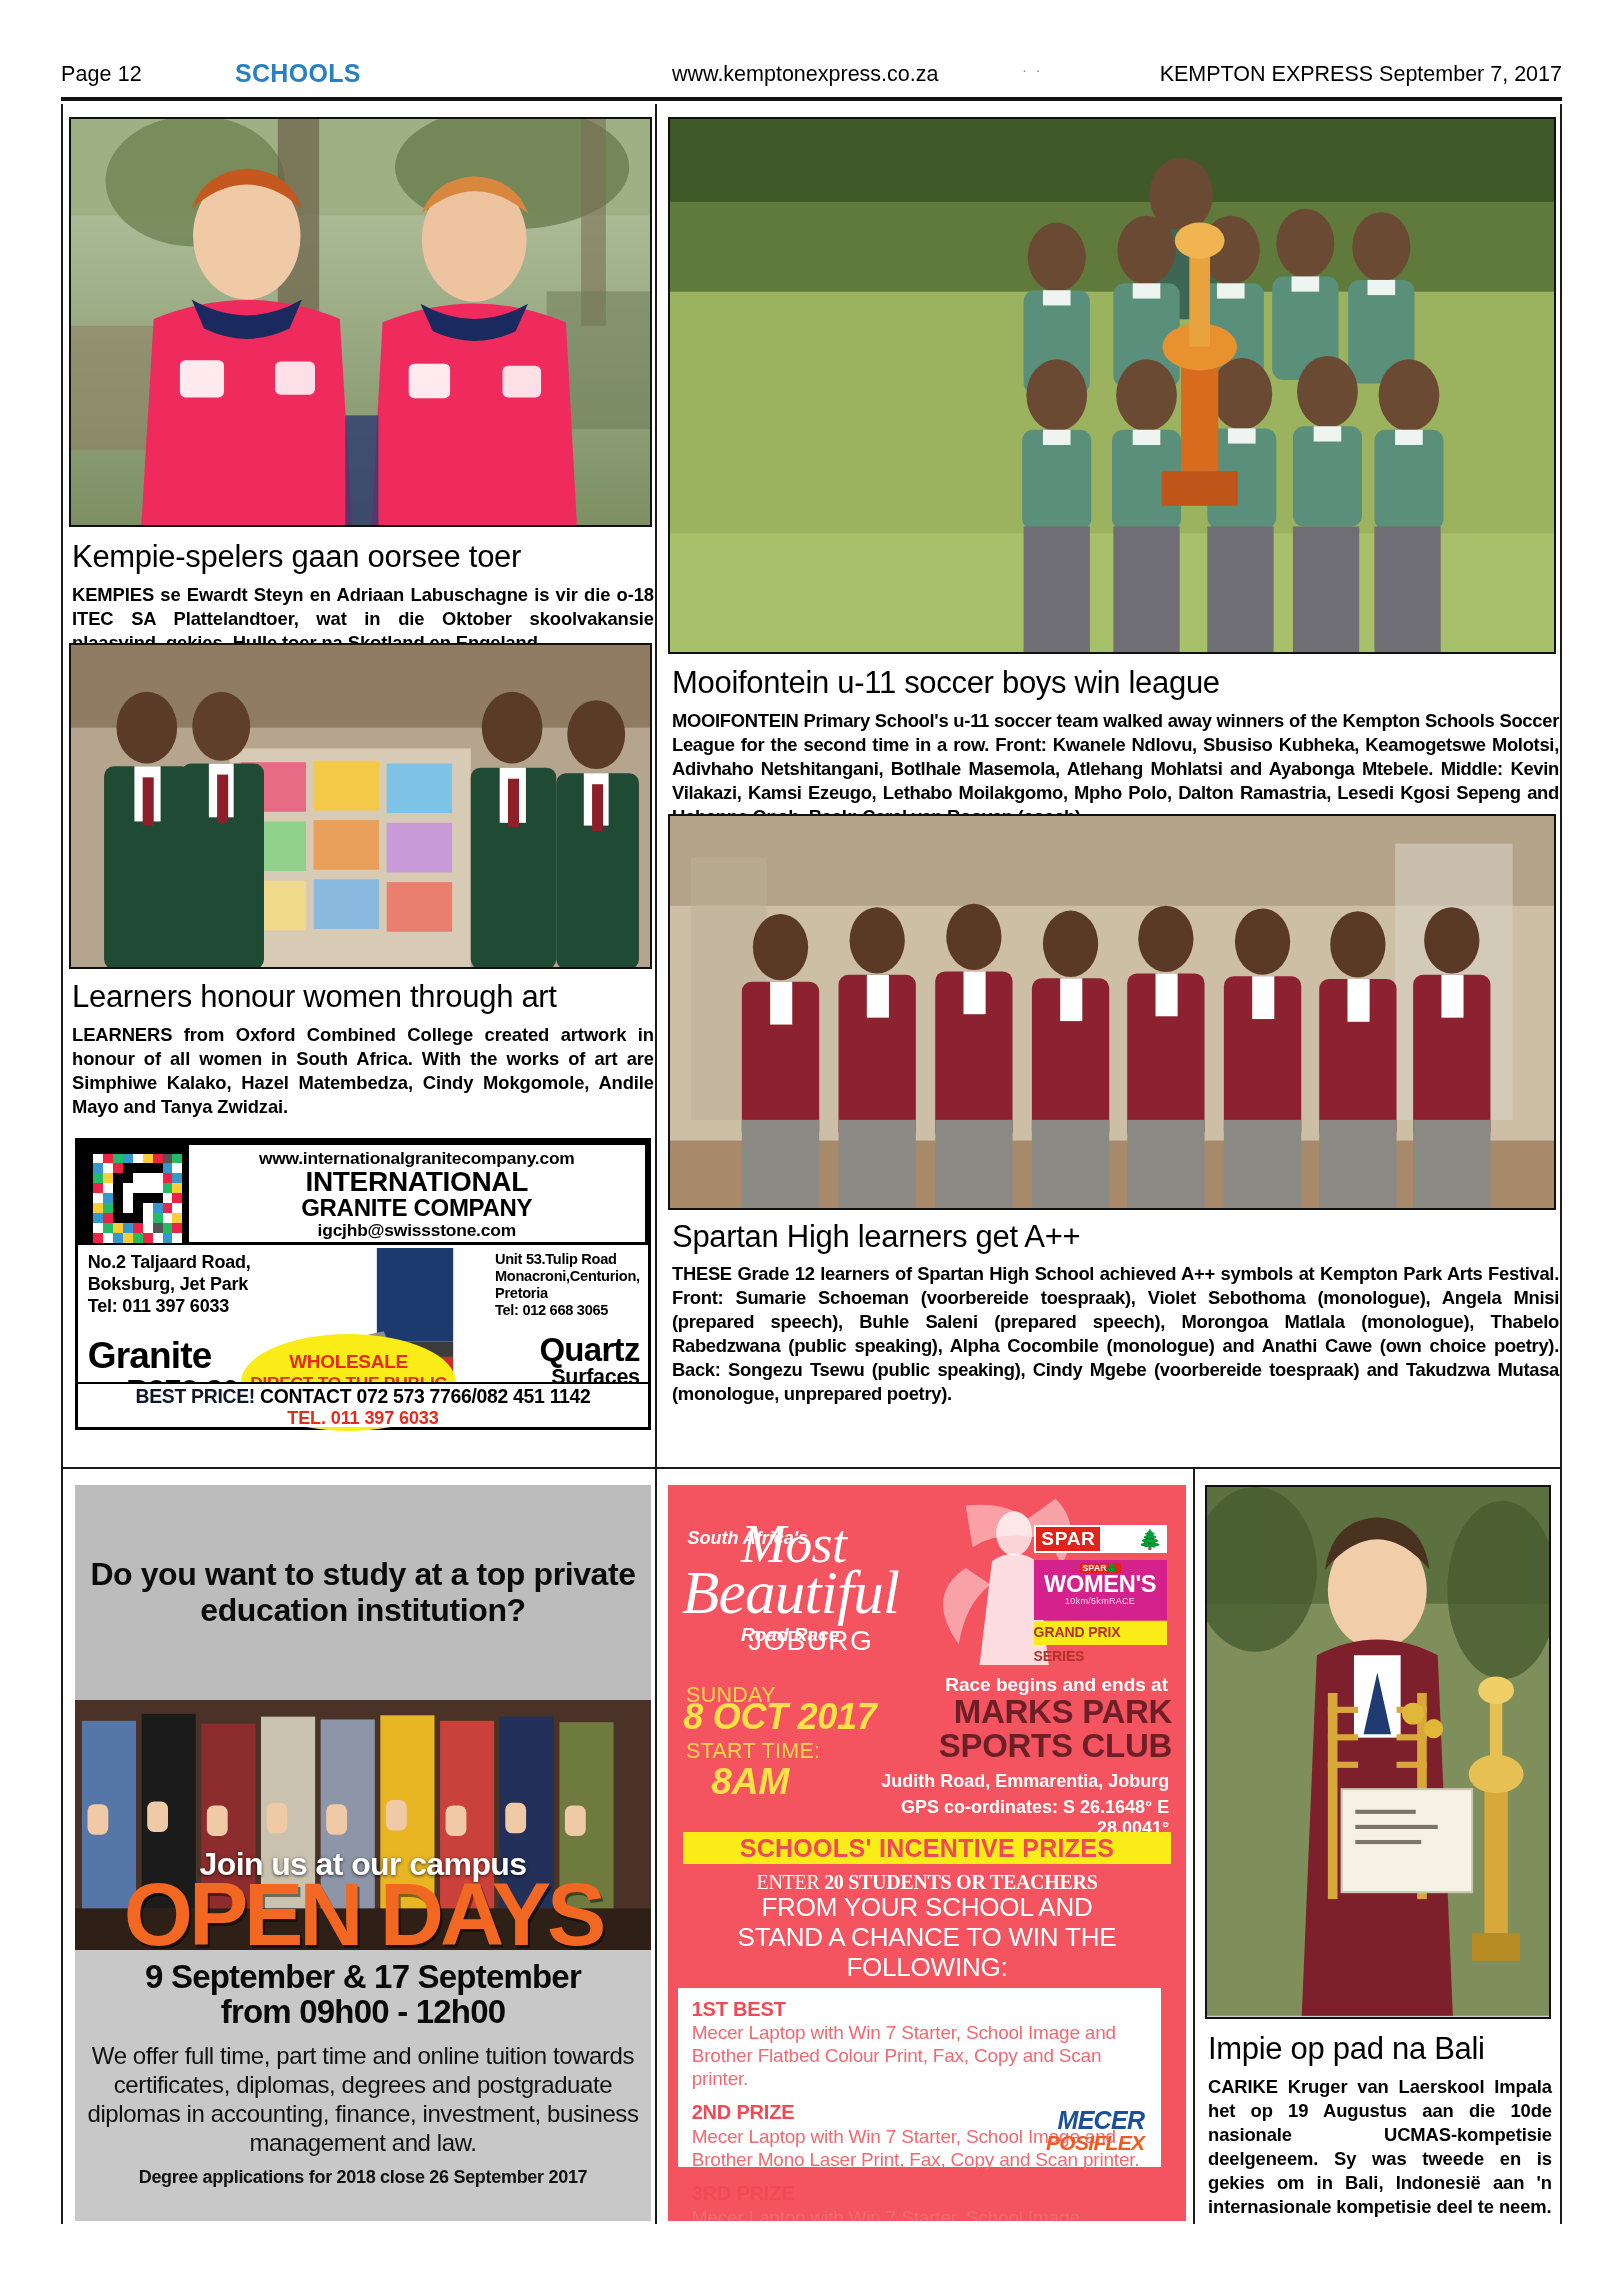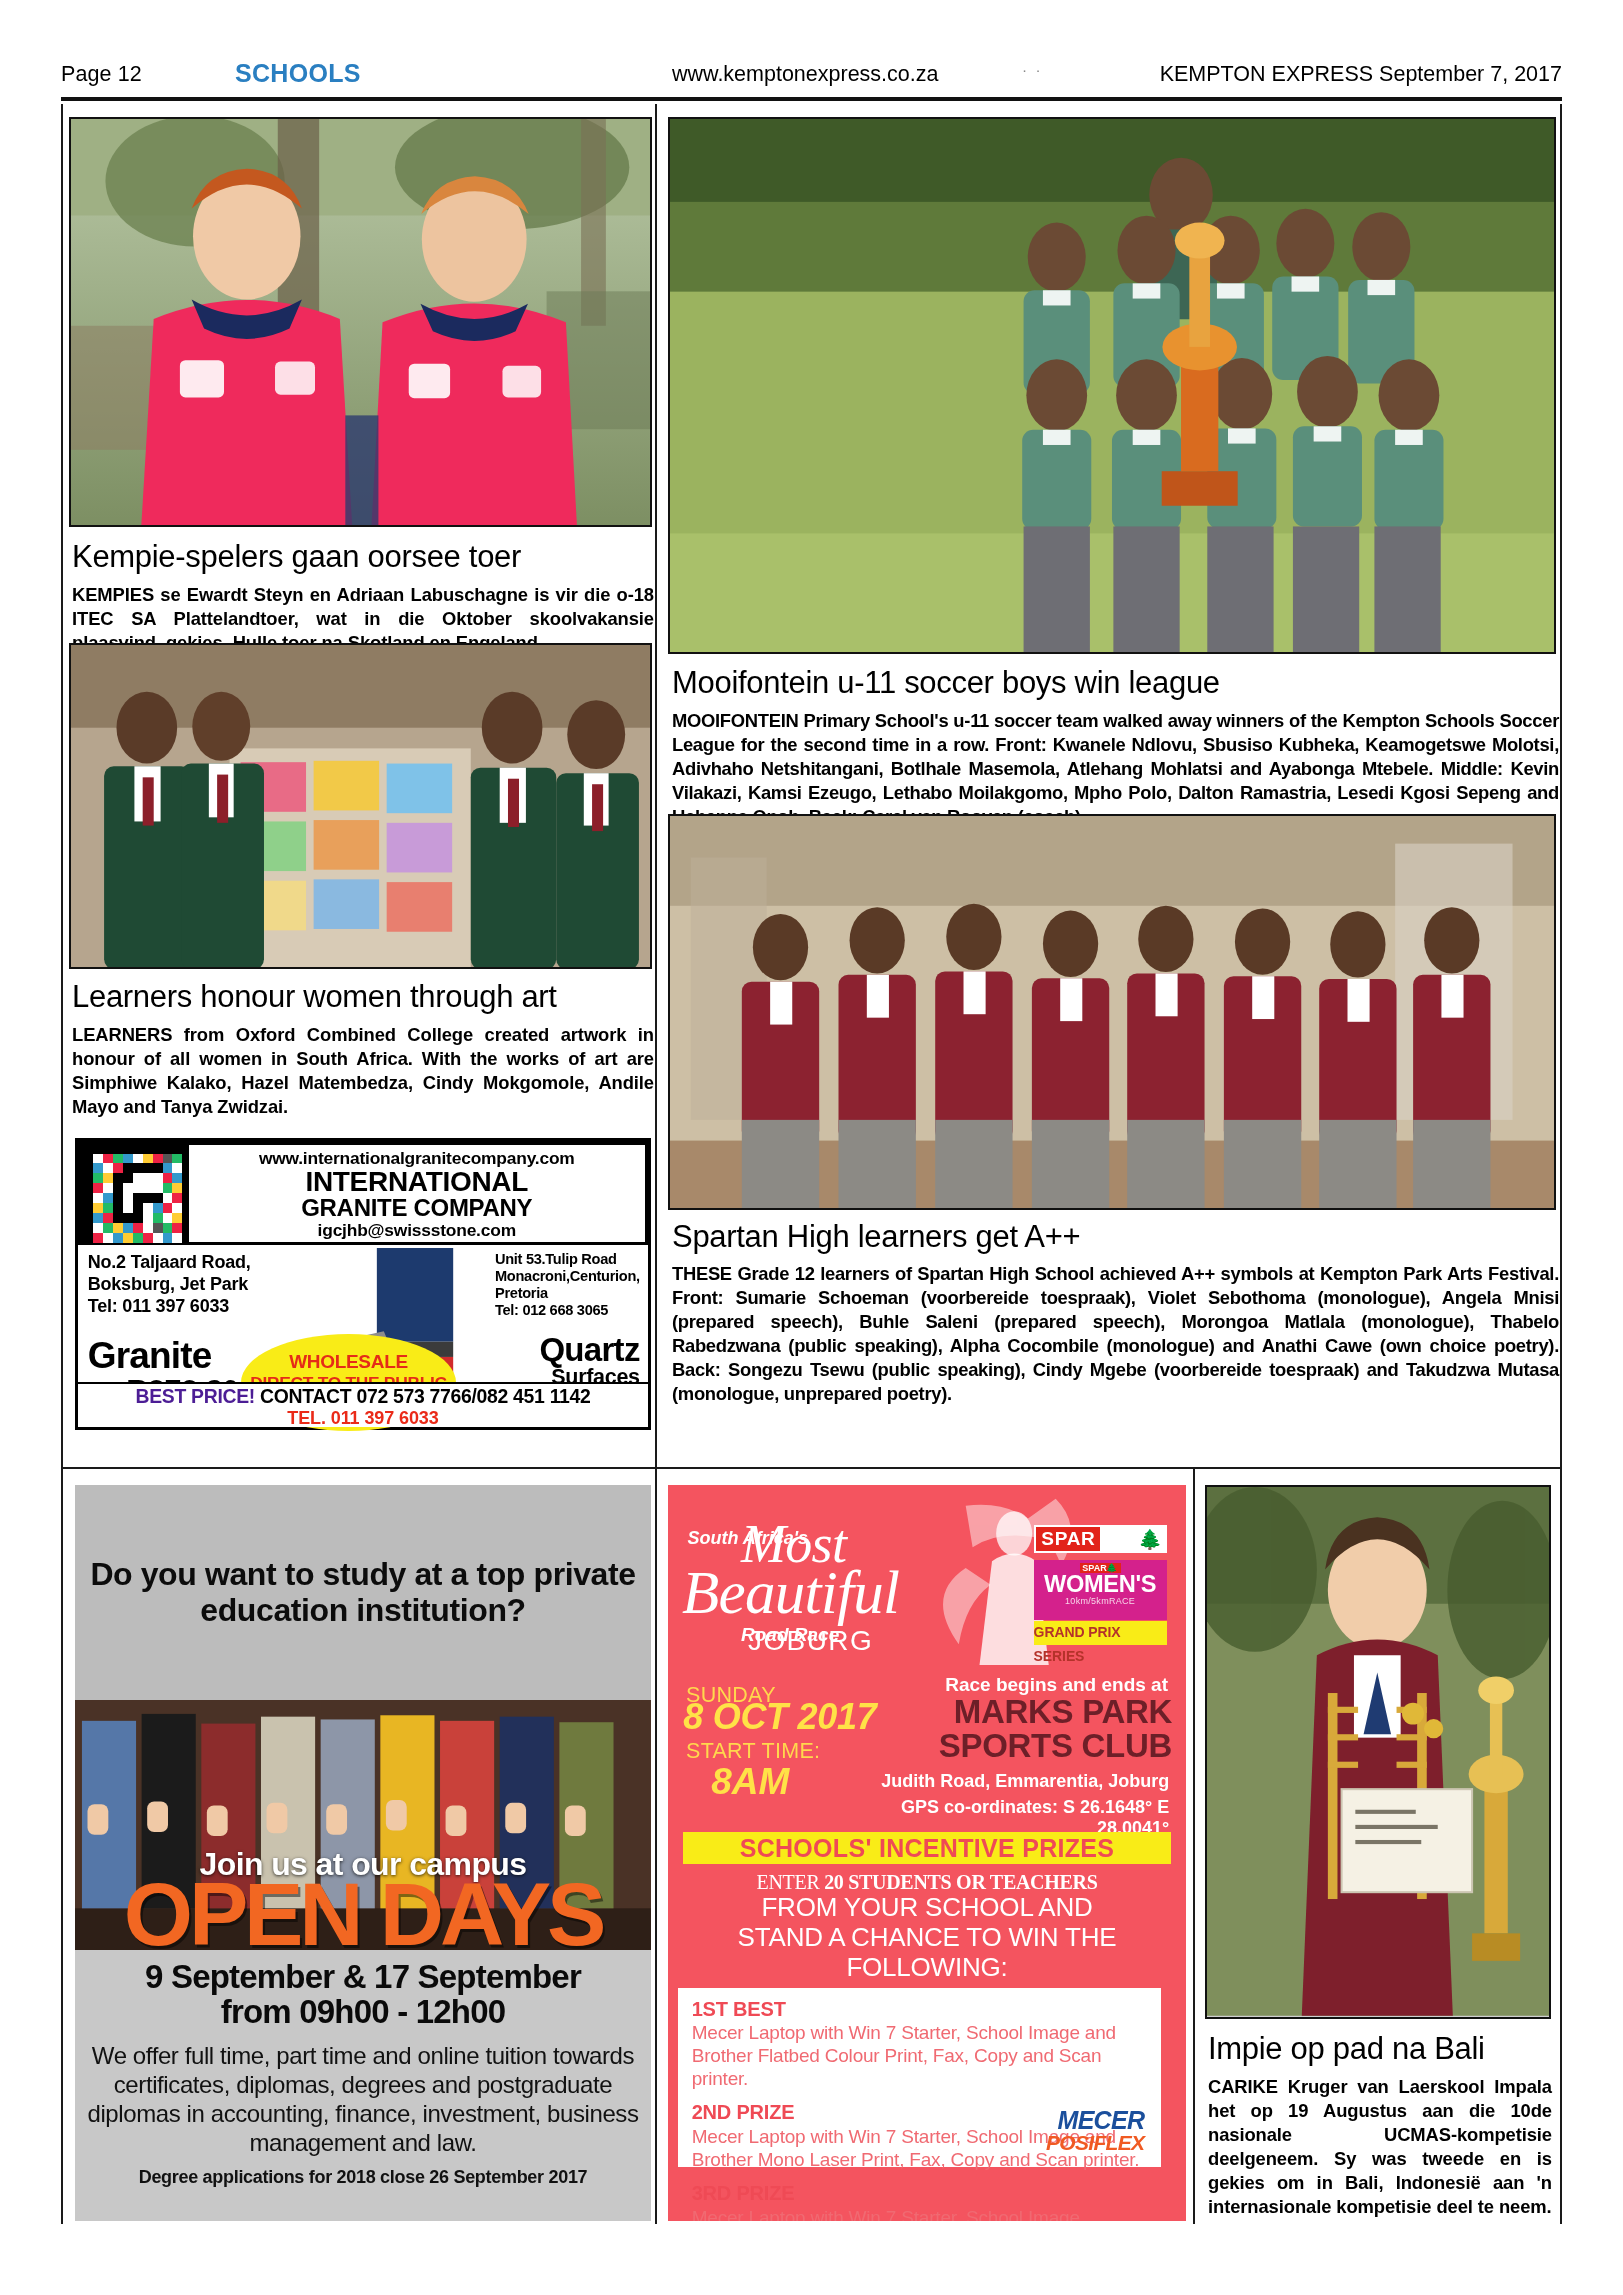--- a/index.html
+++ b/index.html
@@ -60,21 +60,21 @@
   .g-badge{position:absolute;left:328px;top:139px;width:43px;height:43px;border-radius:50%;
            background:#e32219;color:#fff;font-size:9.7px;font-weight:bold;line-height:1.05;
            display:flex;align-items:center;justify-content:center;text-align:center;}
   .g-oval{position:absolute;left:163px;top:89px;width:215px;height:97px;border-radius:50%;
           background:#f9ec17;display:flex;flex-direction:column;align-items:center;justify-content:center;}
   .g-oval .w1{font-size:19px;font-weight:bold;color:#e52b18;letter-spacing:-0.3px;}
   .g-oval .w2{font-size:17.4px;font-weight:bold;color:#e52b18;letter-spacing:-0.3px;}
   .g-oval .w3{font-size:17.4px;font-weight:bold;font-style:italic;color:#111;letter-spacing:-0.3px;}
   .g-foot{position:absolute;left:0;right:0;bottom:0;height:43px;border-top:2.8px solid #000;background:#fff;text-align:center;}
   .g-foot .l1{font-size:19.4px;font-weight:bold;letter-spacing:-0.3px;margin-top:1.4px;}
-  .g-foot .l1 .red{color:#4c1d95;}
+  .g-foot .l1 .red{color:#0f172a;}
   .g-foot .l2{font-size:18px;font-weight:bold;color:#ea2a18;letter-spacing:-0.1px;}
 
   
   .edge{position:absolute;background:#000;overflow:hidden;}
   .edge-q{position:absolute;left:0;top:0;right:0;height:215px;background:#bcbcbc;
           display:flex;align-items:center;justify-content:center;text-align:center;}
   .edge-q span{font-size:32px;font-weight:bold;line-height:1.12;letter-spacing:-0.4px;color:#0c0c0c;}
   .edge-photo{position:absolute;left:0;top:215px;right:0;height:250px;overflow:hidden;}
   .edge-join{position:absolute;left:0;top:361px;right:0;text-align:center;font-size:32px;font-weight:bold;
              color:#fff;letter-spacing:-0.6px;text-shadow:0 1.4px 3.5px rgba(0,0,0,.75);}

